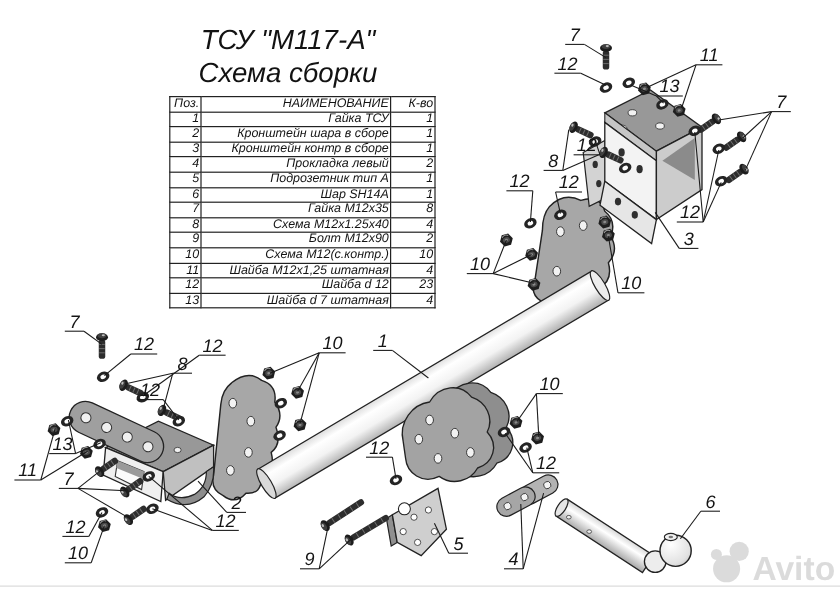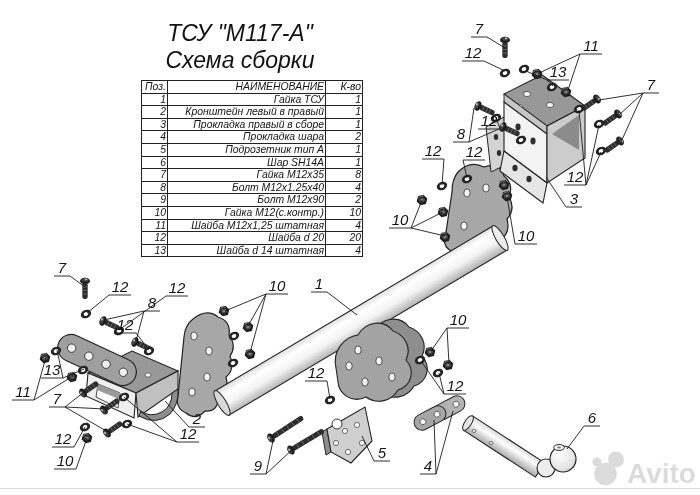--- a/index.html
+++ b/index.html
@@ -477,74 +477,74 @@
       </tr>
     </thead>
     <tbody>
         <tr>
           <td>1</td>
           <td>Гайка ТСУ</td>
           <td>1</td>
         </tr>
         <tr>
           <td>2</td>
-          <td>Кронштейн левый в правый</td>
+          <td>Кронштейн шара в сборе</td>
           <td>1</td>
         </tr>
         <tr>
           <td>3</td>
-          <td>Прокладка правый в сборе</td>
+          <td>Кронштейн контр в сборе</td>
           <td>1</td>
         </tr>
         <tr>
           <td>4</td>
-          <td>Прокладка шара</td>
+          <td>Прокладка левый</td>
           <td>2</td>
         </tr>
         <tr>
           <td>5</td>
           <td>Подрозетник тип А</td>
           <td>1</td>
         </tr>
         <tr>
           <td>6</td>
           <td>Шар SH14A</td>
           <td>1</td>
         </tr>
         <tr>
           <td>7</td>
           <td>Гайка М12х35</td>
           <td>8</td>
         </tr>
         <tr>
           <td>8</td>
-          <td>Болт М12х1.25х40</td>
+          <td>Схема М12х1.25х40</td>
           <td>4</td>
         </tr>
         <tr>
           <td>9</td>
           <td>Болт М12х90</td>
           <td>2</td>
         </tr>
         <tr>
           <td>10</td>
-          <td>Гайка М12(с.контр.)</td>
+          <td>Схема М12(с.контр.)</td>
           <td>10</td>
         </tr>
         <tr>
           <td>11</td>
           <td>Шайба М12х1,25 штатная</td>
           <td>4</td>
         </tr>
         <tr>
           <td>12</td>
-          <td>Шайба d 20</td>
-          <td>20</td>
+          <td>Шайба d 12</td>
+          <td>23</td>
         </tr>
         <tr>
           <td>13</td>
-          <td>Шайба d 14 штатная</td>
+          <td>Шайба d 7 штатная</td>
           <td>4</td>
         </tr>
       </tbody>
   </table>
 
 </div>
 
 </body></html>

